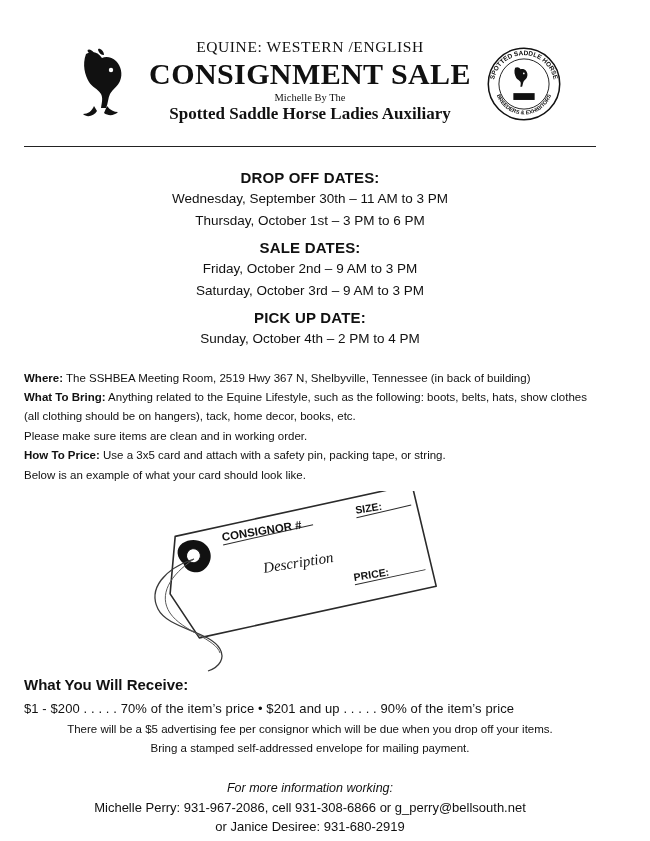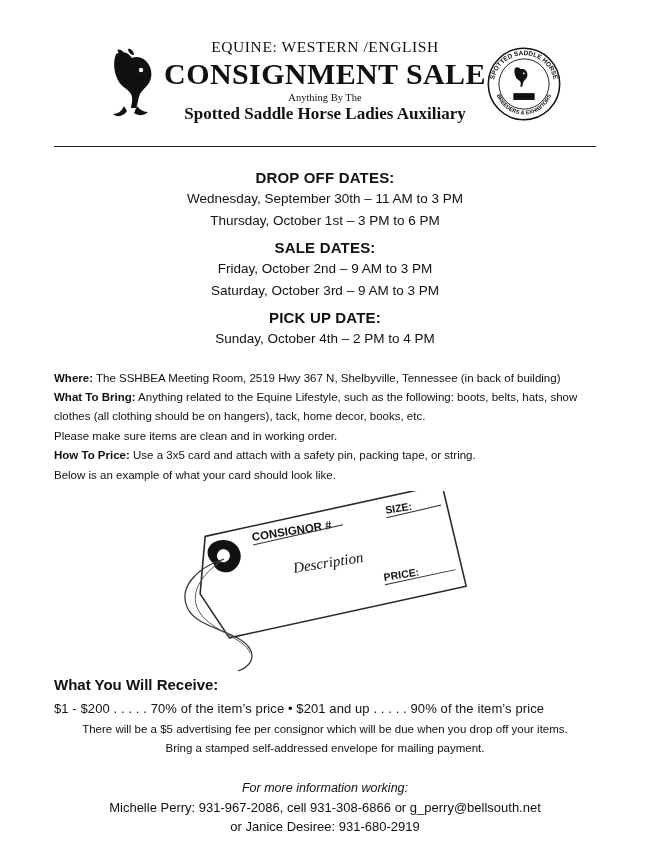--- a/index.html
+++ b/index.html
@@ -13,21 +13,21 @@
     font-family: "Liberation Sans", sans-serif;
     color: #111111;
     position: relative;
     overflow: hidden;
   }
   .page {
     position: relative;
     width: 650px;
     height: 841px;
     box-sizing: border-box;
-    padding: 30px 54px 0 54px;
+    padding: 30px 54px 0 24px;
   }
 
   
   .header {
     position: relative;
     height: 108px;
   }
   .header-center {
     text-align: center;
     padding-top: 8px;
@@ -177,21 +177,21 @@
         <path d="M30 2 C30 -1, 36 2, 36 7 C33 7, 31 5, 30 2 Z"></path>
         <circle cx="43" cy="22" r="2.2" fill="#ffffff"></circle>
         <path d="M39 58 C42 62, 46 64, 50 64 C46 68, 40 68, 36 65 Z"></path>
         <path d="M26 58 C24 63, 20 66, 15 66 C19 70, 26 68, 29 63 Z"></path>
       </g>
     </svg>
 
     <div class="header-center">
       <p class="kicker">EQUINE: WESTERN /ENGLISH</p>
       <h1 class="bigtitle">CONSIGNMENT SALE</h1>
-      <p class="sponsored">Anything By The</p>
+      <p class="sponsored">Michelle By The</p>
       <p class="auxiliary">Spotted Saddle Horse Ladies Auxiliary</p>
     </div>
 
     <svg class="seal-logo" viewBox="0 0 100 100" xmlns="http://www.w3.org/2000/svg">
       <defs>
         <path id="arcTop" d="M 10,52 A 40,40 0 0 1 90,52"></path>
         <path id="arcBot" d="M 12,52 A 38,38 0 0 0 88,52"></path>
       </defs>
       <circle cx="50" cy="50" r="47" fill="#ffffff" stroke="#111" stroke-width="2"></circle>
       <circle cx="50" cy="50" r="33" fill="#ffffff" stroke="#111" stroke-width="1.2"></circle>

